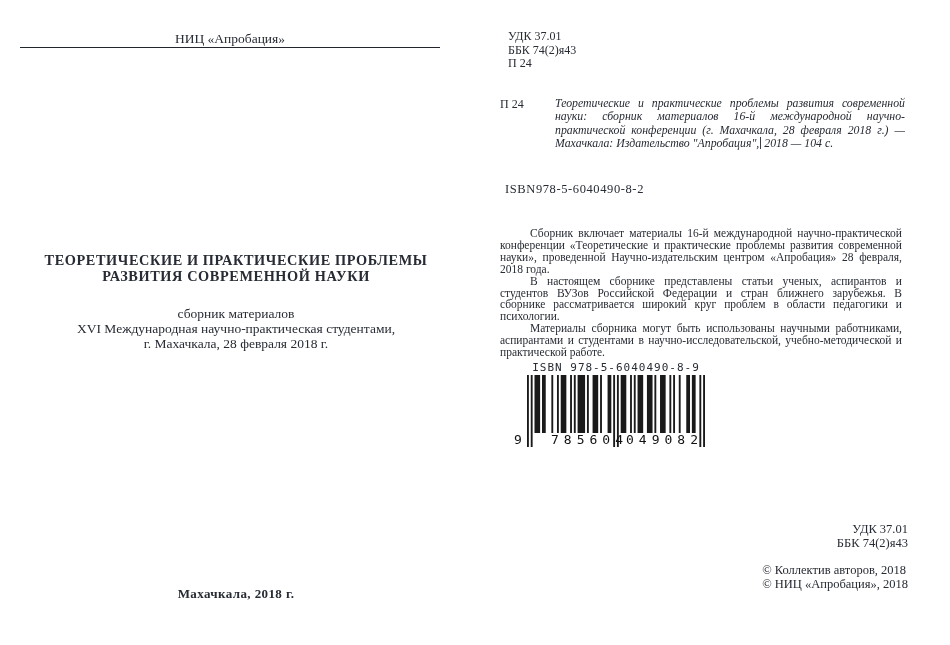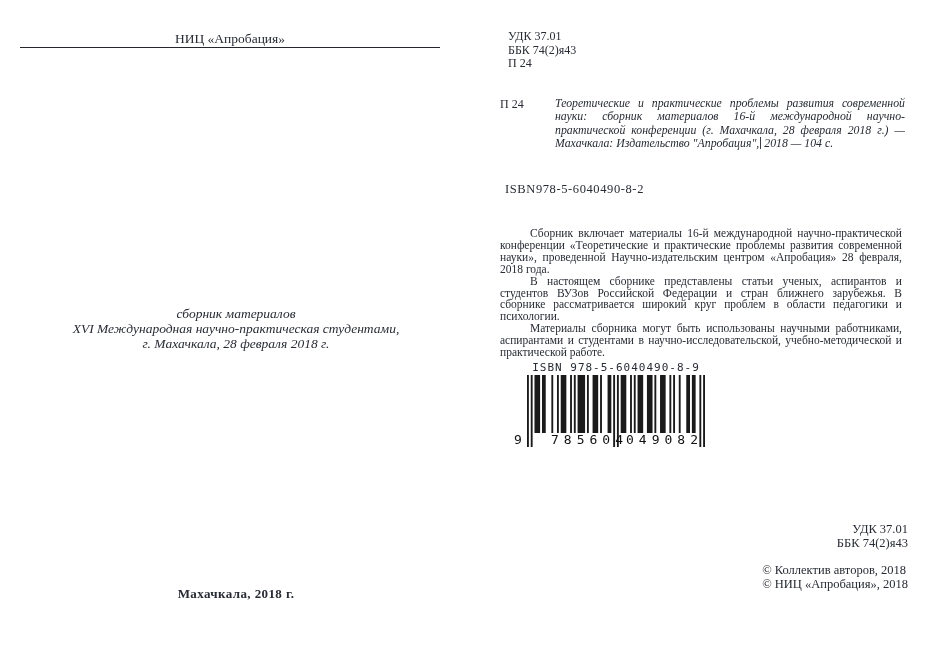--- a/index.html
+++ b/index.html
@@ -22,21 +22,21 @@
     text-align:center;font-size:13.5px;line-height:17px;
     border-bottom:1.5px solid #23262c;
   }
   .lp-title{
     position:absolute;top:253px;left:4px;width:424px;
     text-align:center;font-weight:bold;font-size:14.3px;line-height:15.6px;
     letter-spacing:0.6px;
   }
   .lp-subtitle{
     position:absolute;top:306px;left:0;width:432px;
-    text-align:center;font-style:italic;font-size:13.5px;line-height:15px;
+    text-align:center;font-size:13.5px;line-height:15px;
   }
   .lp-footer{
     position:absolute;top:586px;left:0;width:432px;
     text-align:center;font-weight:bold;font-size:13px;letter-spacing:0.4px;
   }
 
   
   .rp-top-codes{
     position:absolute;top:30px;left:13px;
     font-size:12px;line-height:13.7px;
@@ -92,20 +92,21 @@
 </style>
 </head>
 <body>
 
 <div class="page left">
 
   <div class="lp-header">
     <span>НИЦ «Апробация»</span>
   </div>
 
+  <div class="lp-title">ТЕОРЕТИЧЕСКИЕ И ПРАКТИЧЕСКИЕ ПРОБЛЕМЫ РАЗВИТИЯ СОВРЕМЕННОЙ НАУКИ</div>
 
   <div class="lp-subtitle">
     <div>сборник материалов</div>
     <div>XVI Международная научно-практическая студентами,</div>
     <div>г. Махачкала, 28 февраля 2018 г.</div>
   </div>
 
   <div class="lp-footer">Махачкала, 2018 г.</div>
 </div>
 

